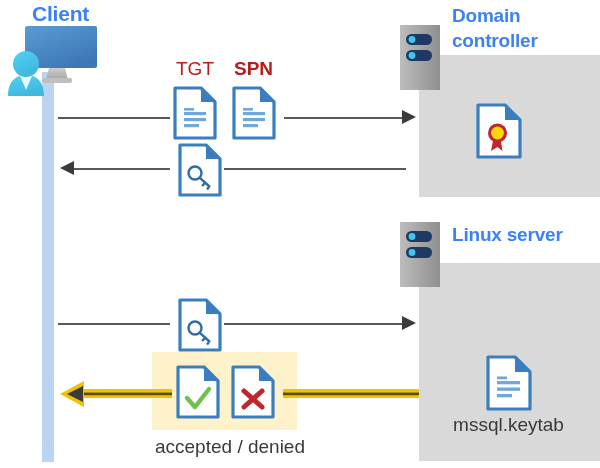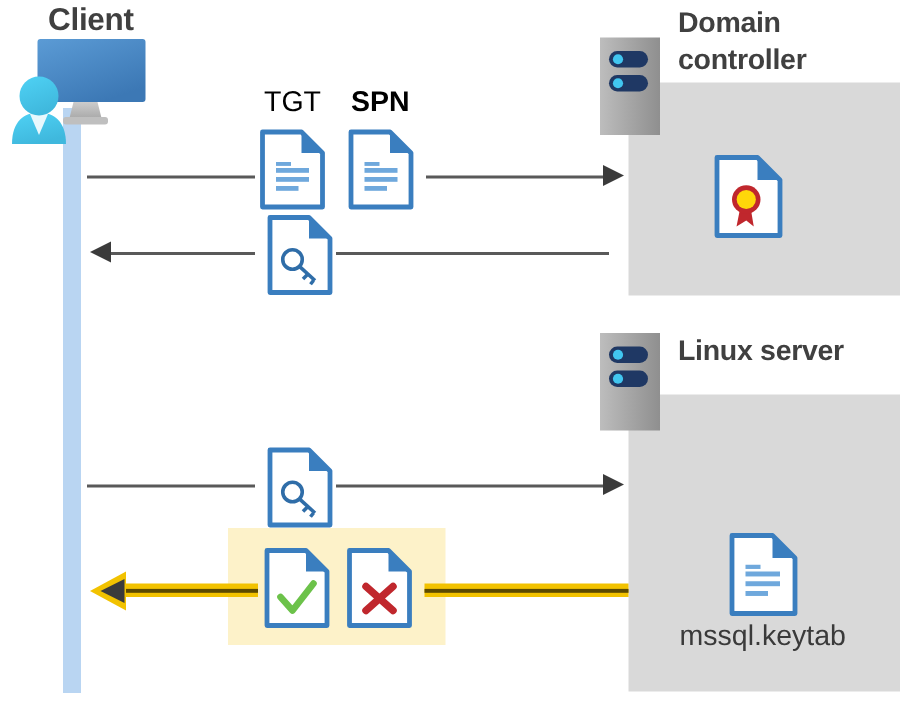--- a/index.html
+++ b/index.html
@@ -19,21 +19,21 @@
     position: absolute;
     left: 0; top: 0;
     width: 600px;
     height: 468px;
   }
   .abs { position: absolute; }
 
   
   .title {
     font-weight: bold;
-    color: #404040;
+    color: #3b82f6;
     letter-spacing: -0.2px;
   }
   #client-title {
     left: 32px; top: 2px;
     font-size: 21px;
   }
   #dc-title {
     left: 452px; top: 3px;
     font-size: 19px;
     line-height: 25px;
@@ -72,21 +72,21 @@
   
   #verdict-highlight {
     left: 152px; top: 352px;
     width: 145px; height: 78px;
     background: #fdf2c9;
   }
 
   
   .doclabel {
     font-size: 19px;
-    color: #000000;
+    color: #b91c1c;
   }
   #tgt-label { left: 176px; top: 58px; }
   #spn-label { left: 234px; top: 58px; font-weight: bold; }
   #keytab-label {
     left: 419px; top: 414px;
     width: 179px;
     text-align: center;
     font-size: 19px;
     color: #3a3a3a;
   }
@@ -309,14 +309,15 @@
   </div>
 
   <div class="abs" style="left:231px; top:365px;">
     <svg width="44" height="54" viewBox="0 0 44 54">
       <path d="M2 2 H28 L42 16 V52 H2 Z" fill="#ffffff" stroke="#3a7ebf" stroke-width="3.2" stroke-linejoin="round"></path>
       <path d="M28 2 L42 16 H28 Z" fill="#3a7ebf"></path>
       <path d="M13 26 L31 42 M31 26 L13 42" fill="none" stroke="#c0272d" stroke-width="5" stroke-linecap="round"></path>
     </svg>
   </div>
 
+  <div class="abs" id="verdict-label">accepted / denied</div>
 
 </div>
 
 </body></html>

